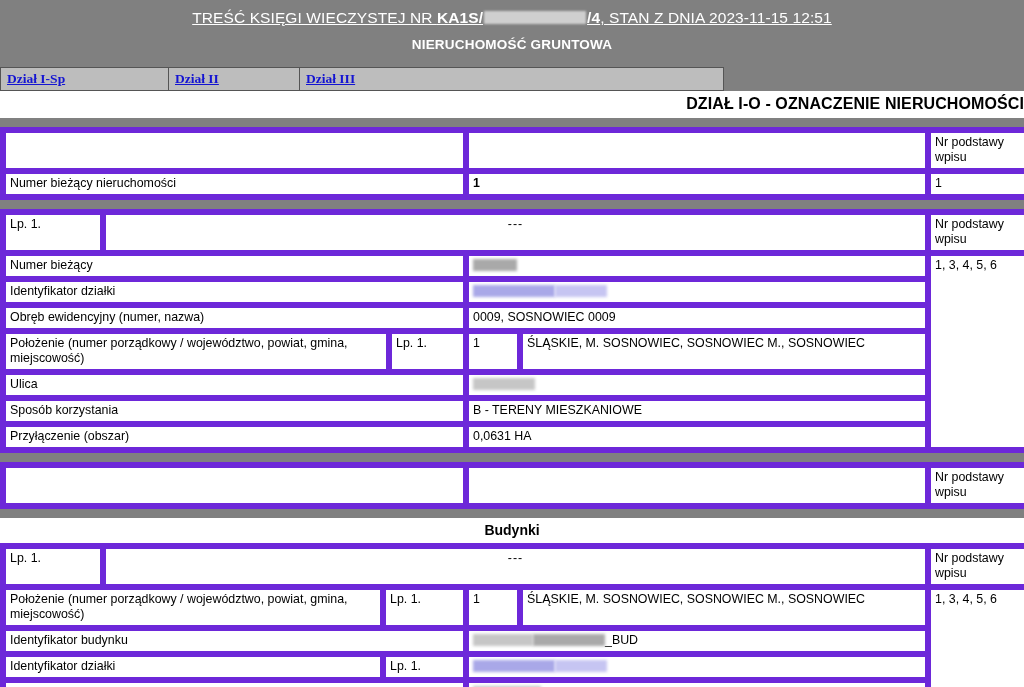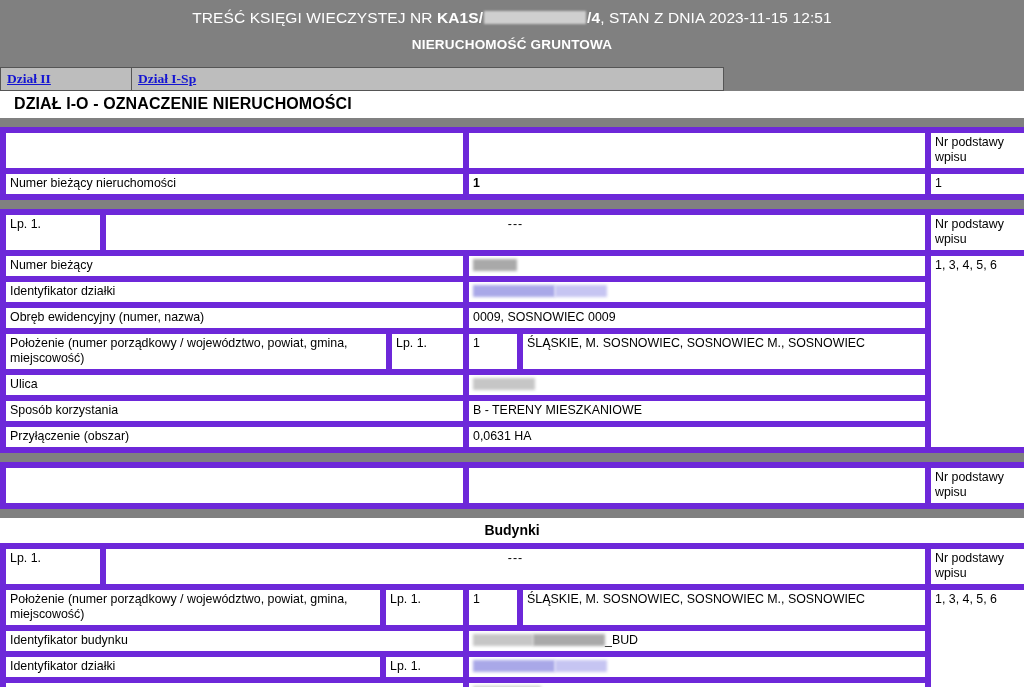--- a/index.html
+++ b/index.html
@@ -22,20 +22,21 @@
     color: #ffffff;
     text-align: center;
     padding-top: 6px;
   }
   .hdr-title {
     font-size: 15.5px;
     letter-spacing: .1px;
     line-height: 20px;
     padding: 2px 0 0 0;
     white-space: nowrap;
+    text-decoration: underline;
   }
   .hdr-title .bold { font-weight: bold; }
   .redact-title {
     display: inline-block;
     width: 102px; height: 13px;
     background: #cfcfcf;
     vertical-align: -1px;
     margin: 0 1px;
     filter: blur(1.1px);
   }
@@ -81,21 +82,21 @@
     font-size: 13.5px;
     font-weight: bold;
     font-family: "Liberation Serif", serif;
     cursor: pointer;
   }
 
   
   .dzial-title {
     background: #ffffff;
     color: #000;
-    text-align: left;
+    text-align: right;
     font-size: 16px;
     font-weight: bold;
     padding: 3px 0 4px 14px;
     line-height: 20px;
     letter-spacing: .1px;
   }
 
   .gap { background: #808080; height: 9px; }
 
   
@@ -155,25 +156,28 @@
 <div id="page">
 
   <div class="hdr">
     <div class="hdr-title">
       <span>TREŚĆ KSIĘGI WIECZYSTEJ NR </span><span class="bold">KA1S/</span><span class="redact-title"></span><span class="bold">/4</span><span>, STAN Z DNIA 2023-11-15 12:51</span>
     </div>
     <div class="hdr-type">NIERUCHOMOŚĆ GRUNTOWA</div>
 
     <div style="display:flex;justify-content:flex-start;">
       <div class="tabs">
+        <div class="tab tab-w1">
+          <a>Dział I-Sp</a>
+        </div>
         <div class="tab tab-w2">
           <a>Dział II</a>
         </div>
-        <div class="tab tab-w1">
-          <a>Dział I-Sp</a>
+        <div class="tab tab-w3">
+          <a>Dział III</a>
         </div>
       </div>
     </div>
   </div>
 
   <div class="dzial-title">DZIAŁ I-O - OZNACZENIE NIERUCHOMOŚCI</div>
 
   <div class="gap"></div>
 
   <table class="kw">

